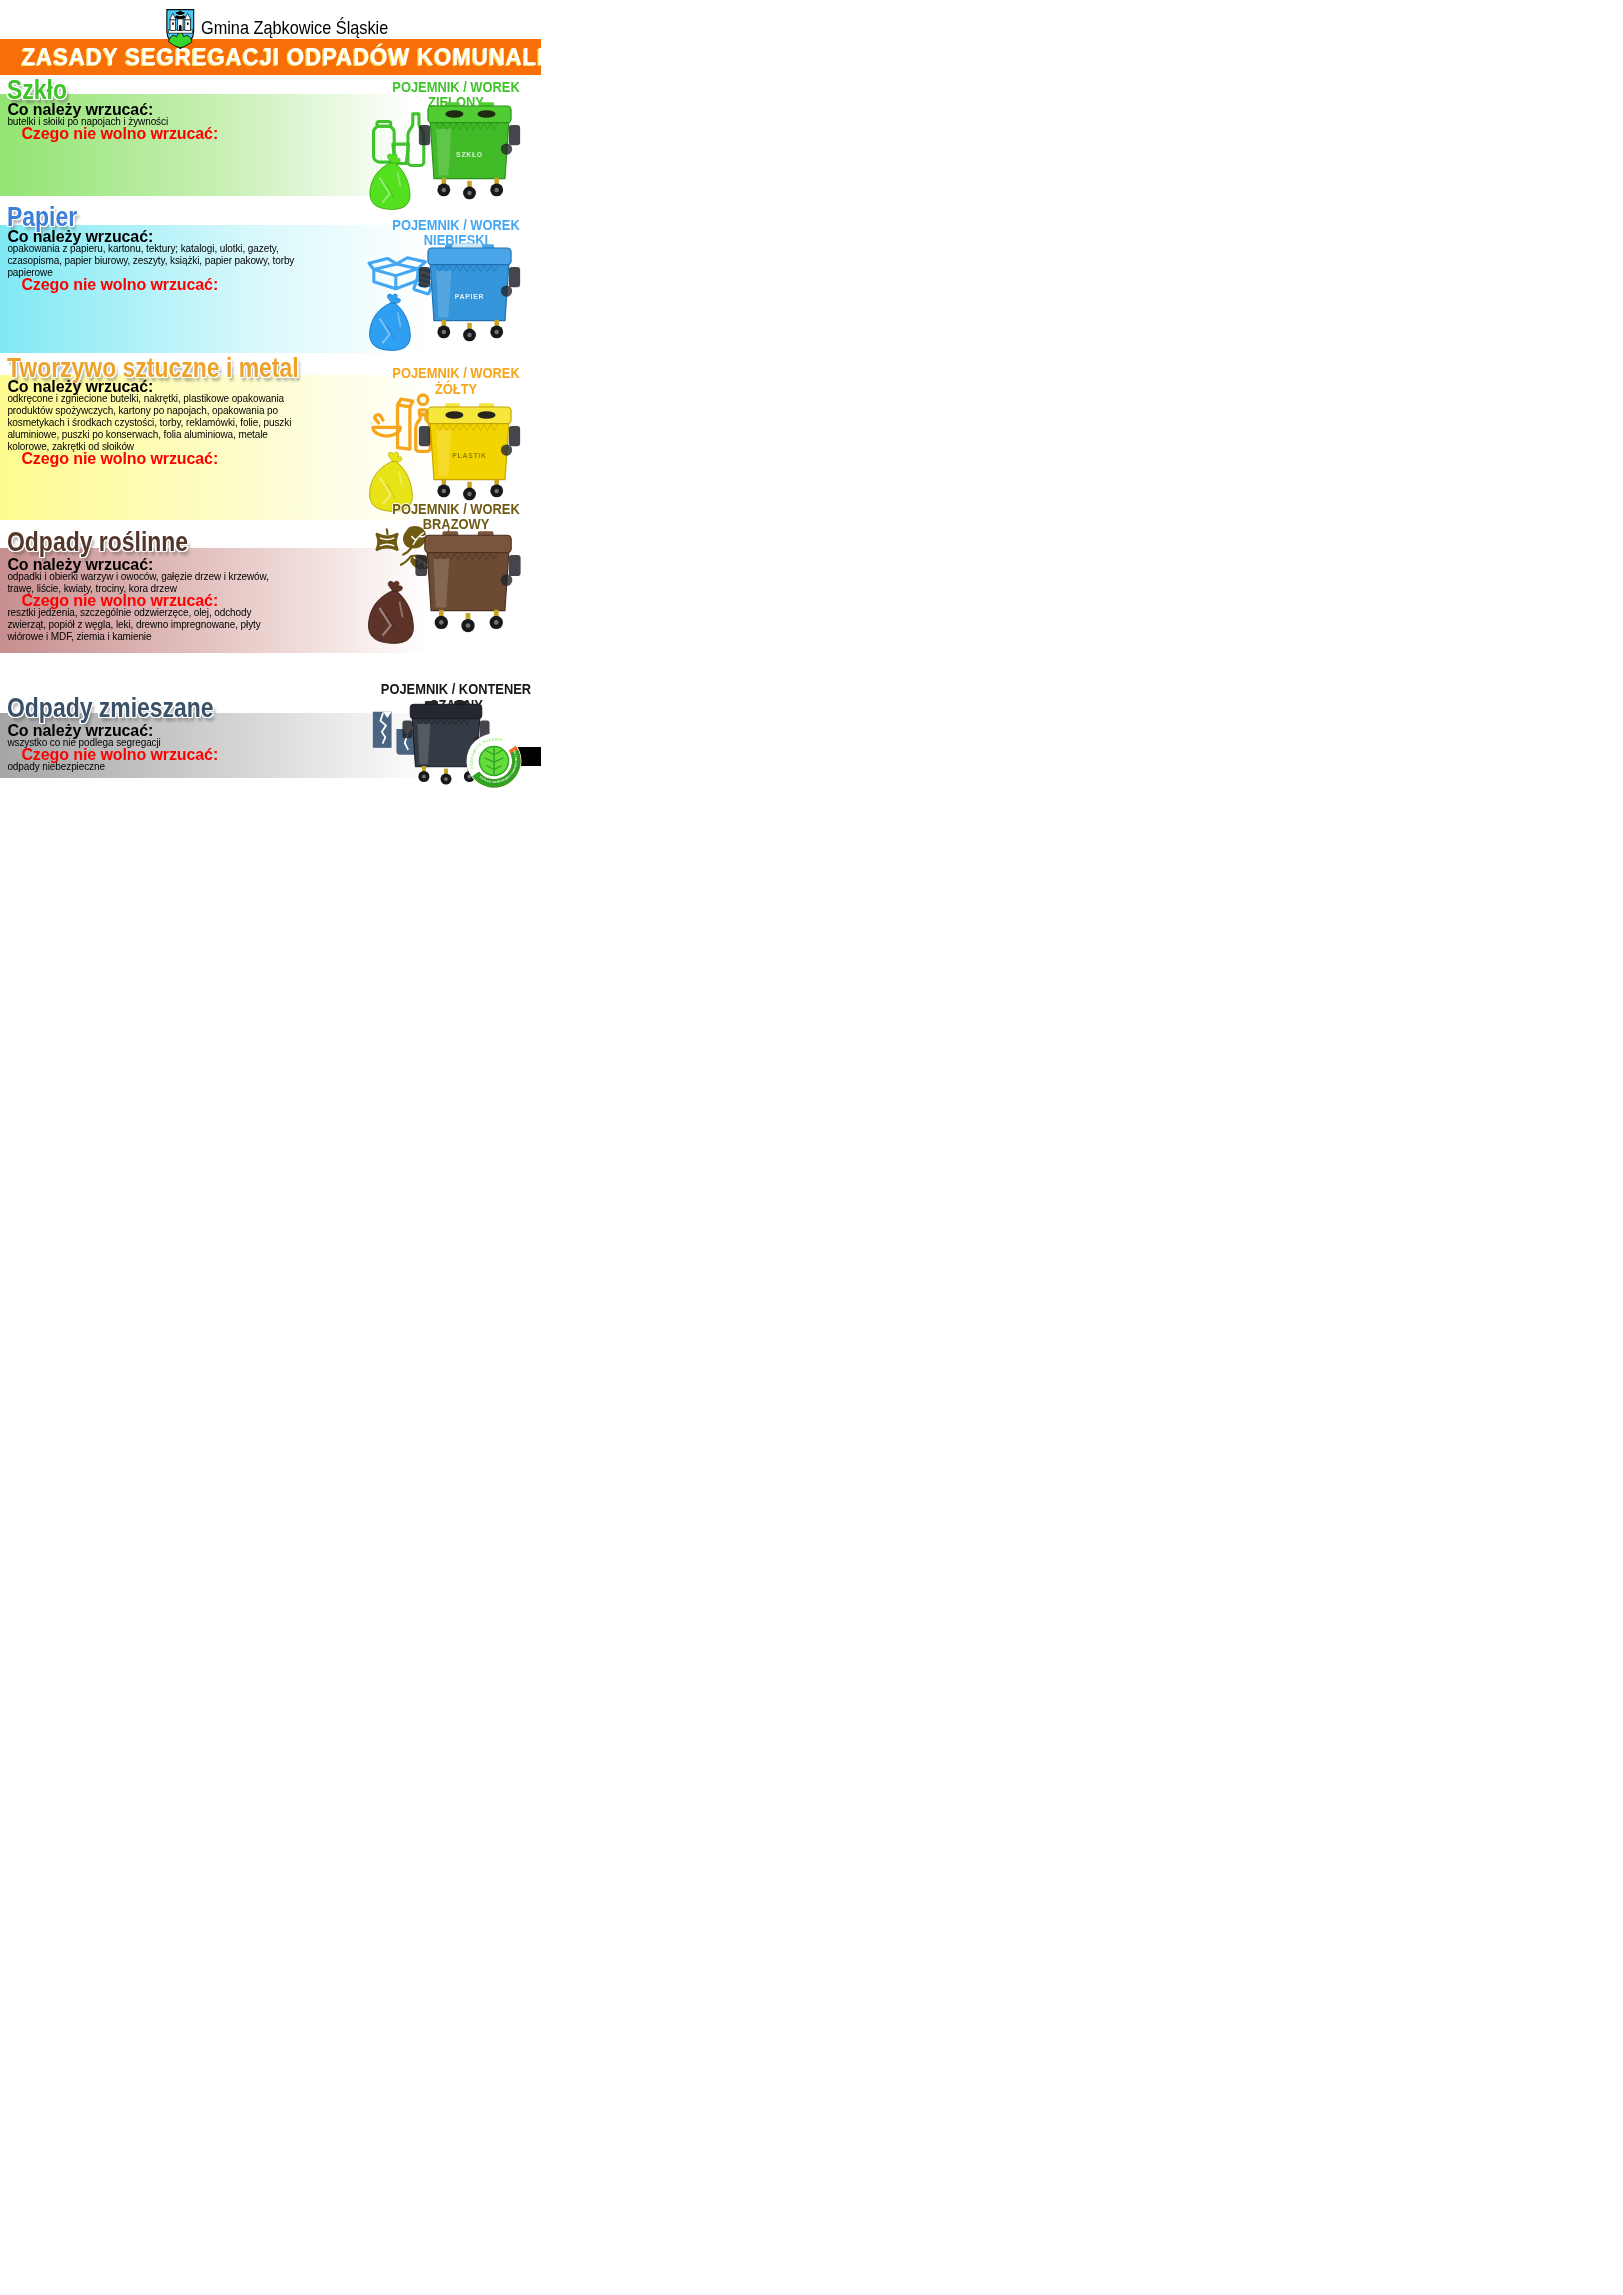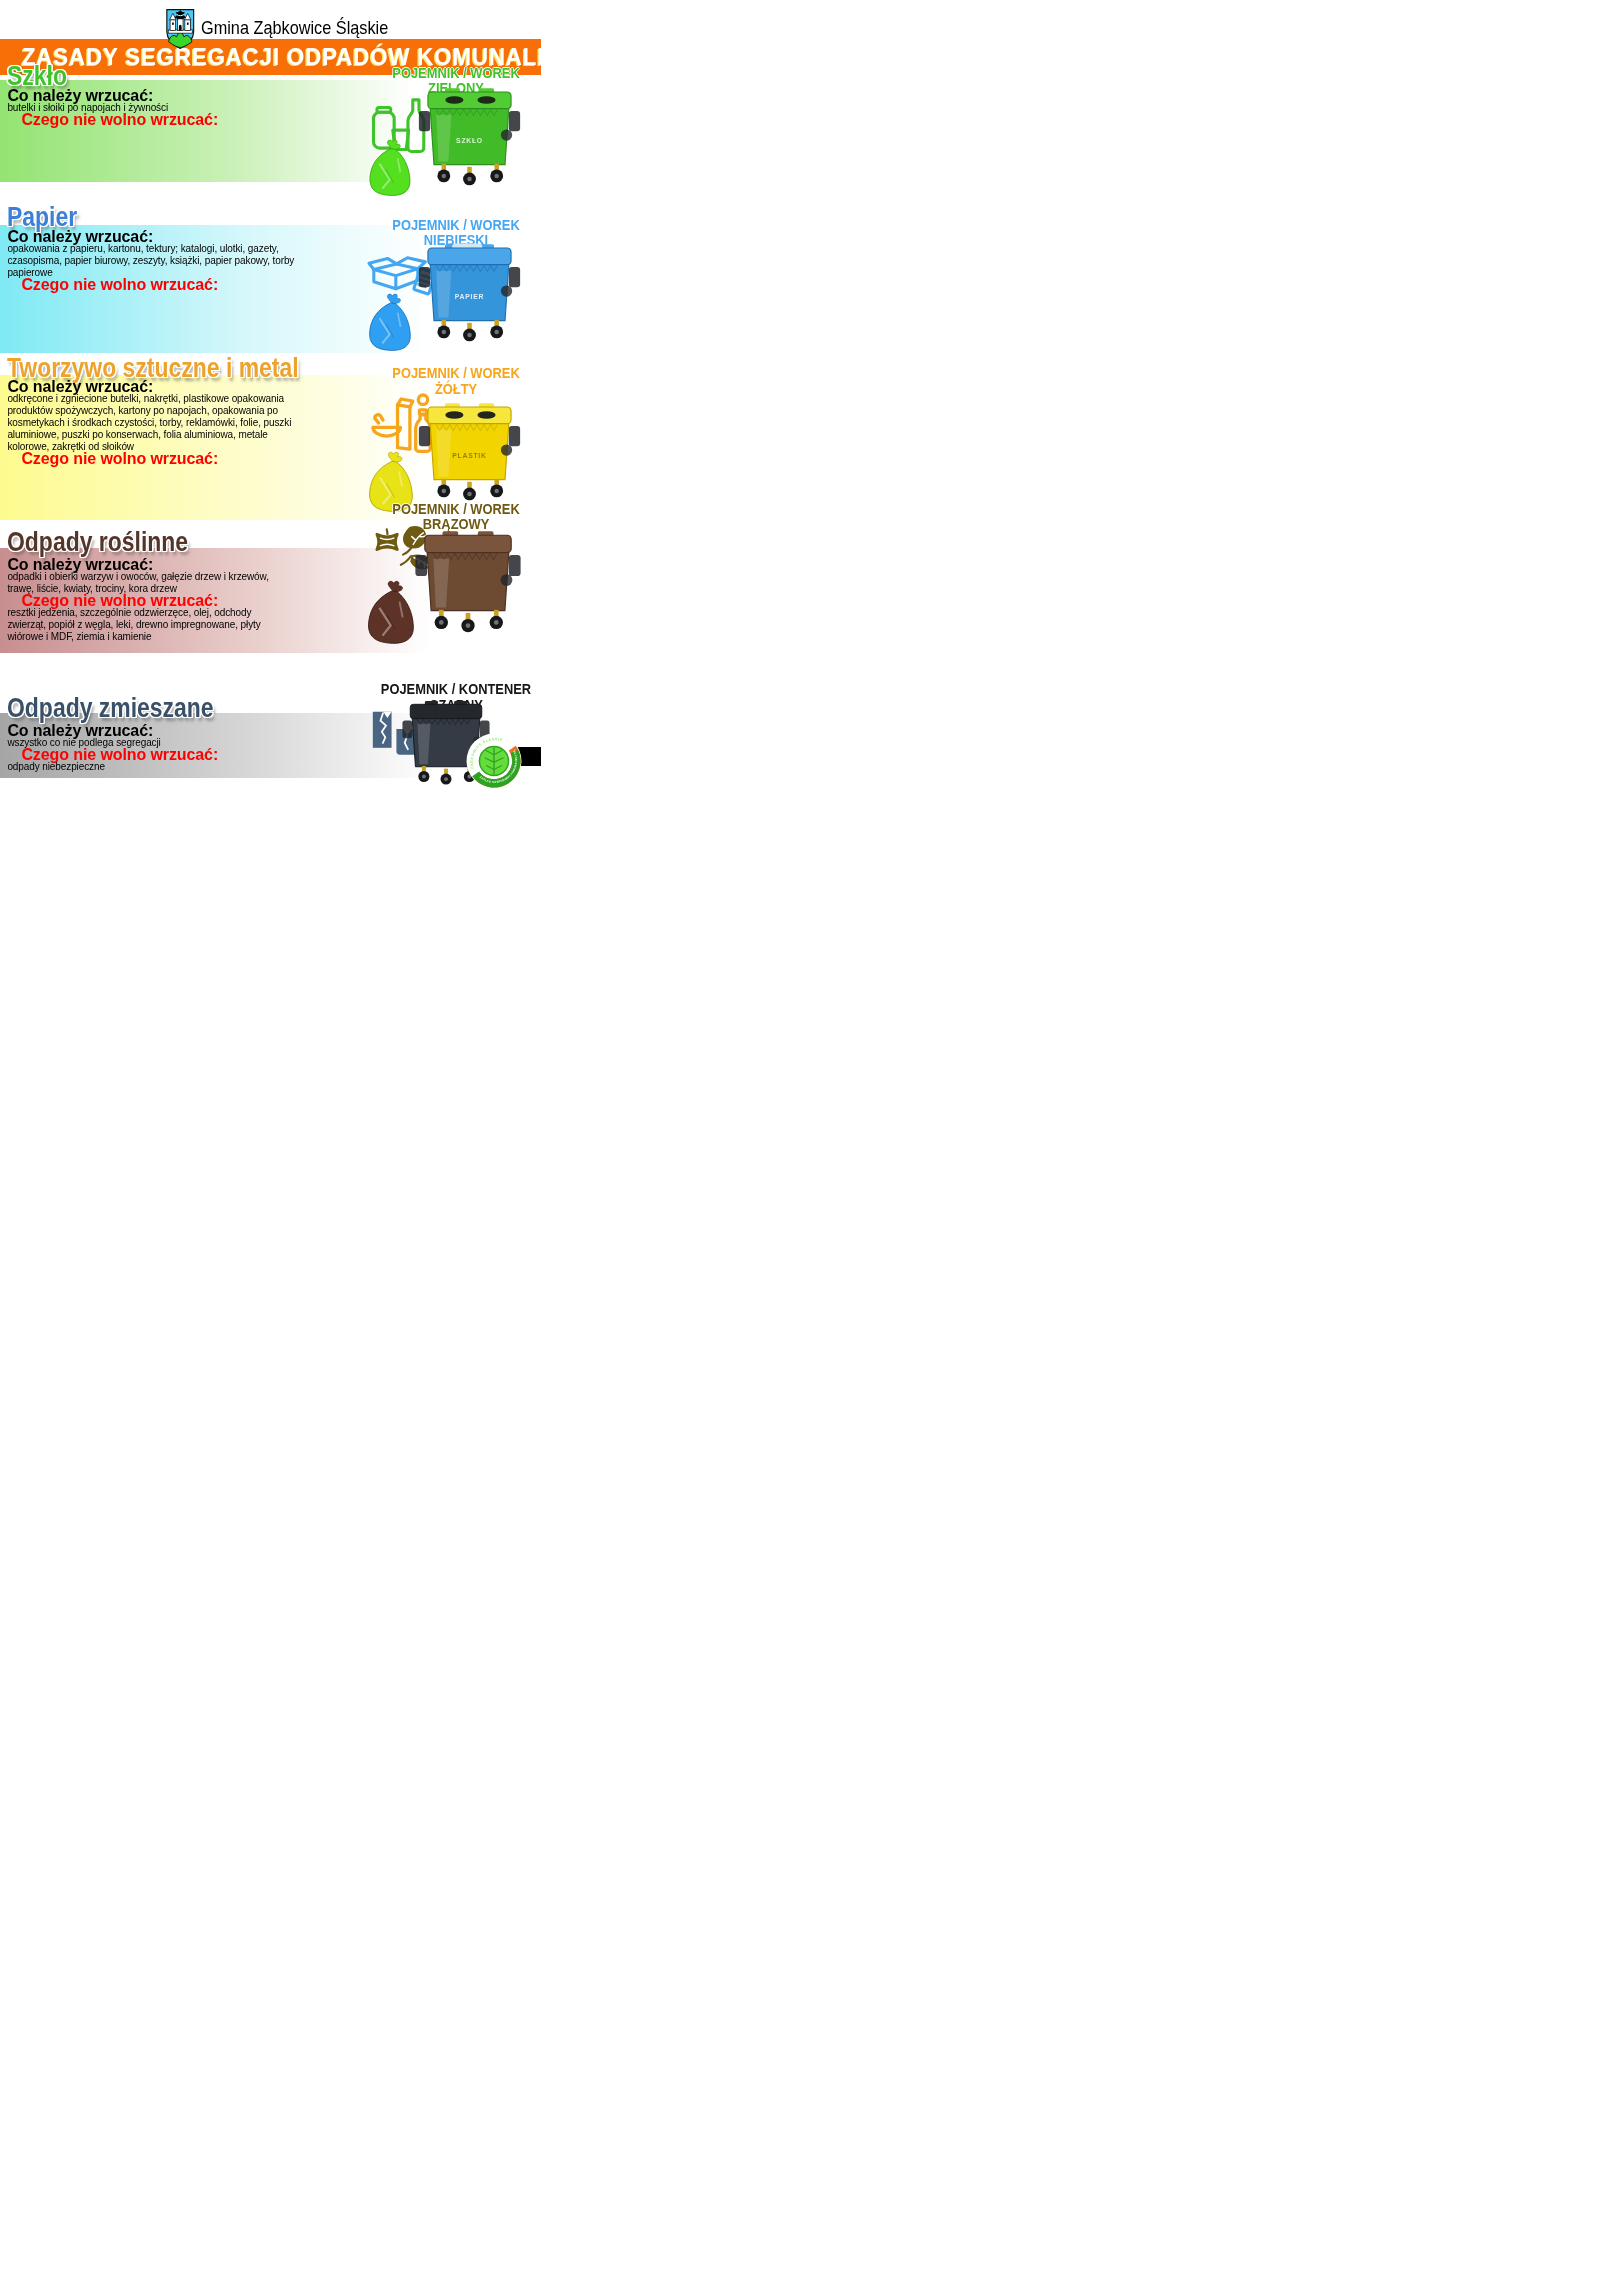--- a/index.html
+++ b/index.html
@@ -30,21 +30,21 @@
   .head { font-size:16px; font-weight:700; color:#000; }
   .head.forbidden { color:#F00;margin-left:14px; }
   .txt { font-size:10px; color:#000; }
   .bin-label { position:absolute; left:368px; width:176px; z-index:2; text-align:center; font-weight:700;
                font-size:14px; line-height:1.12; transform:scaleX(.92); transform-origin:center top;
                white-space:nowrap; text-shadow:0.9px 0 #fff,-0.9px 0 #fff,0 0.9px #fff,0 -0.9px #fff; }
   .icons, .bag, .bin, .logo { position:absolute; z-index:2; }
   .bin-front { font-weight:700; letter-spacing:2px; }
 
   
-  .s-szklo { top:60px; height:130px;padding-left:12px; }
+  .s-szklo { top:74px; height:130px;padding-left:12px; }
   .s-szklo .band { top:20.4px; height:102px; background:linear-gradient(90deg,#93E472 0%,#C9F0B6 45%,#fff 82%); }
   .s-szklo .sec-title { top:0.9px; color:#3FC32A; }
   .s-szklo .body { top:30px; }
   .s-szklo .bin-label { top:5.6px; color:#3FC32A; }
   .s-szklo .icons { left:368px; top:35px; width:62px; height:60px; }
   .s-szklo .bag  { left:365px; top:78px; width:50px; height:59px; }
   .s-szklo .bin  { left:409px; top:26px;  width:121px; height:102px; }
 
   
   .s-papier { top:199px; height:160px; }

